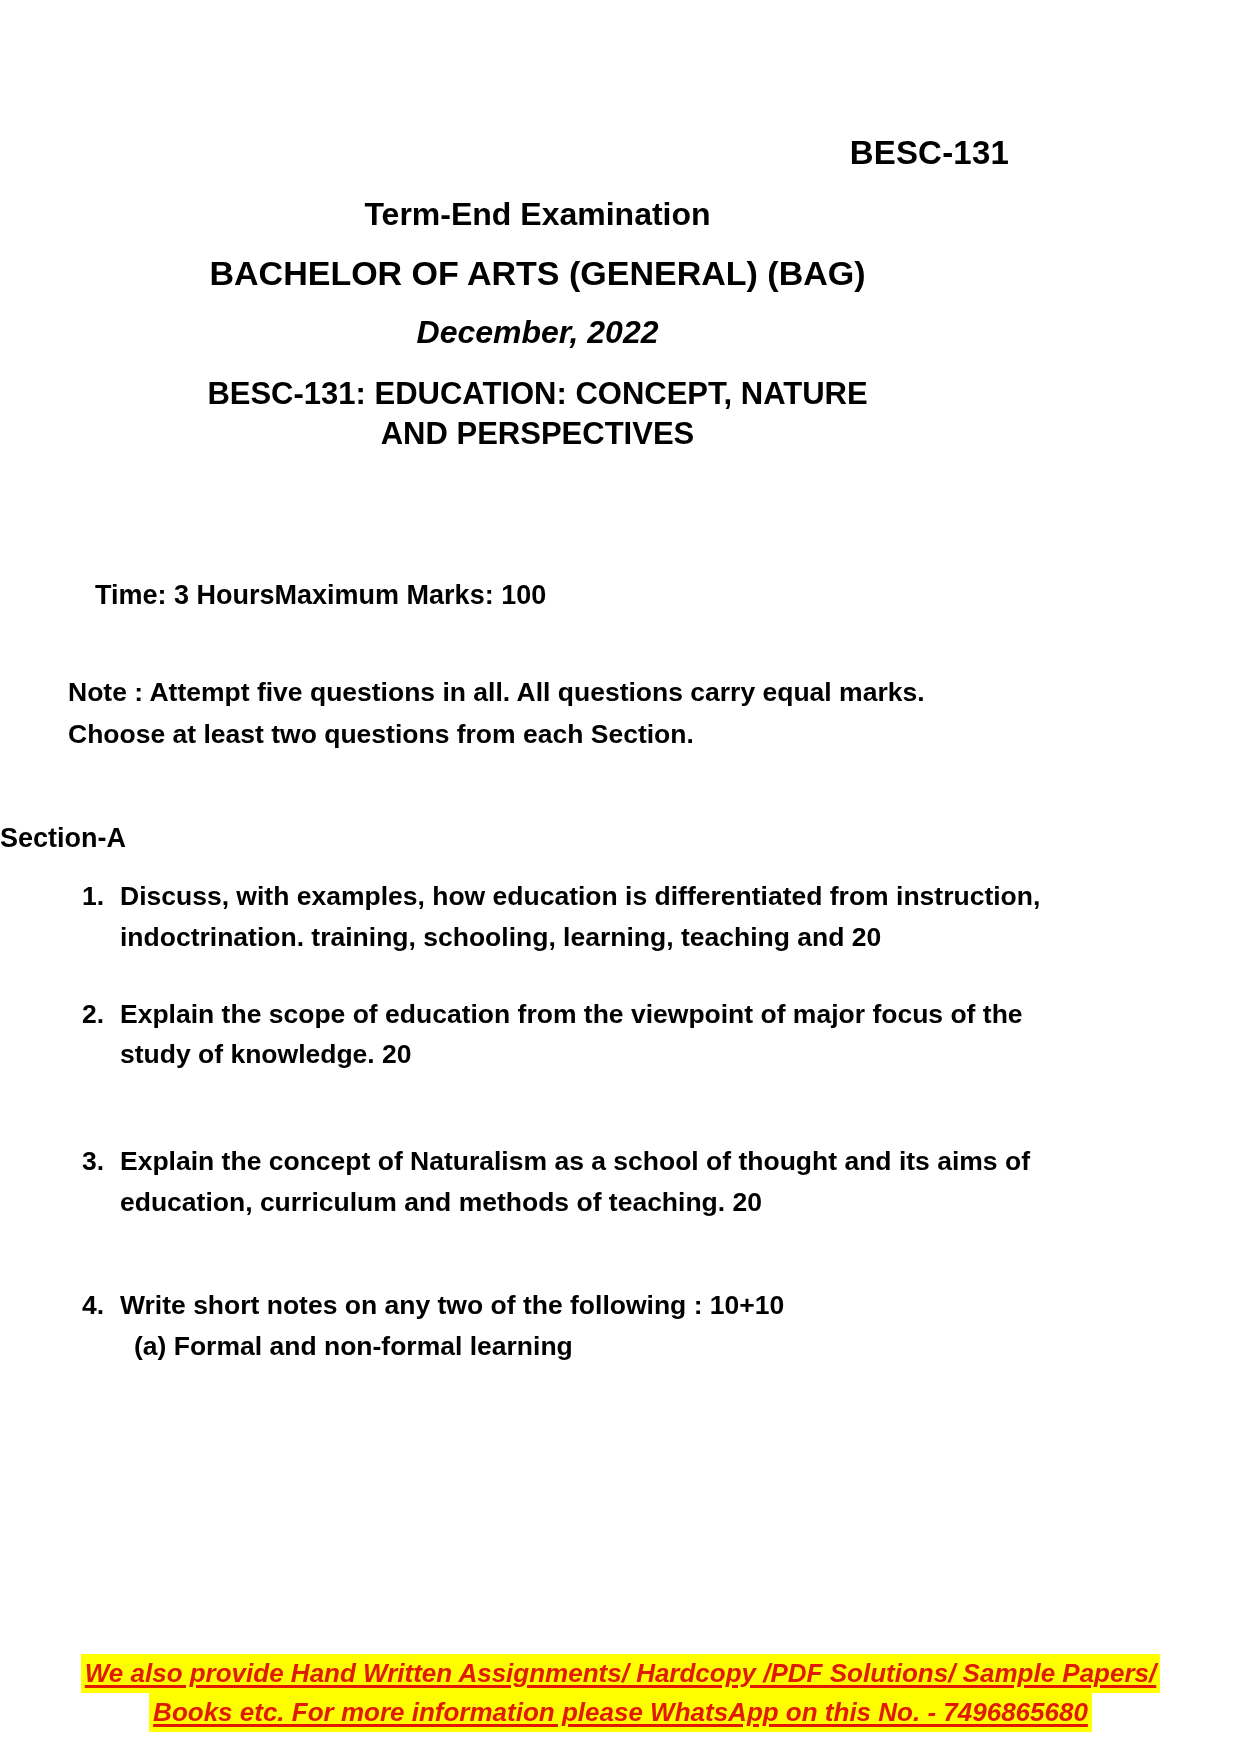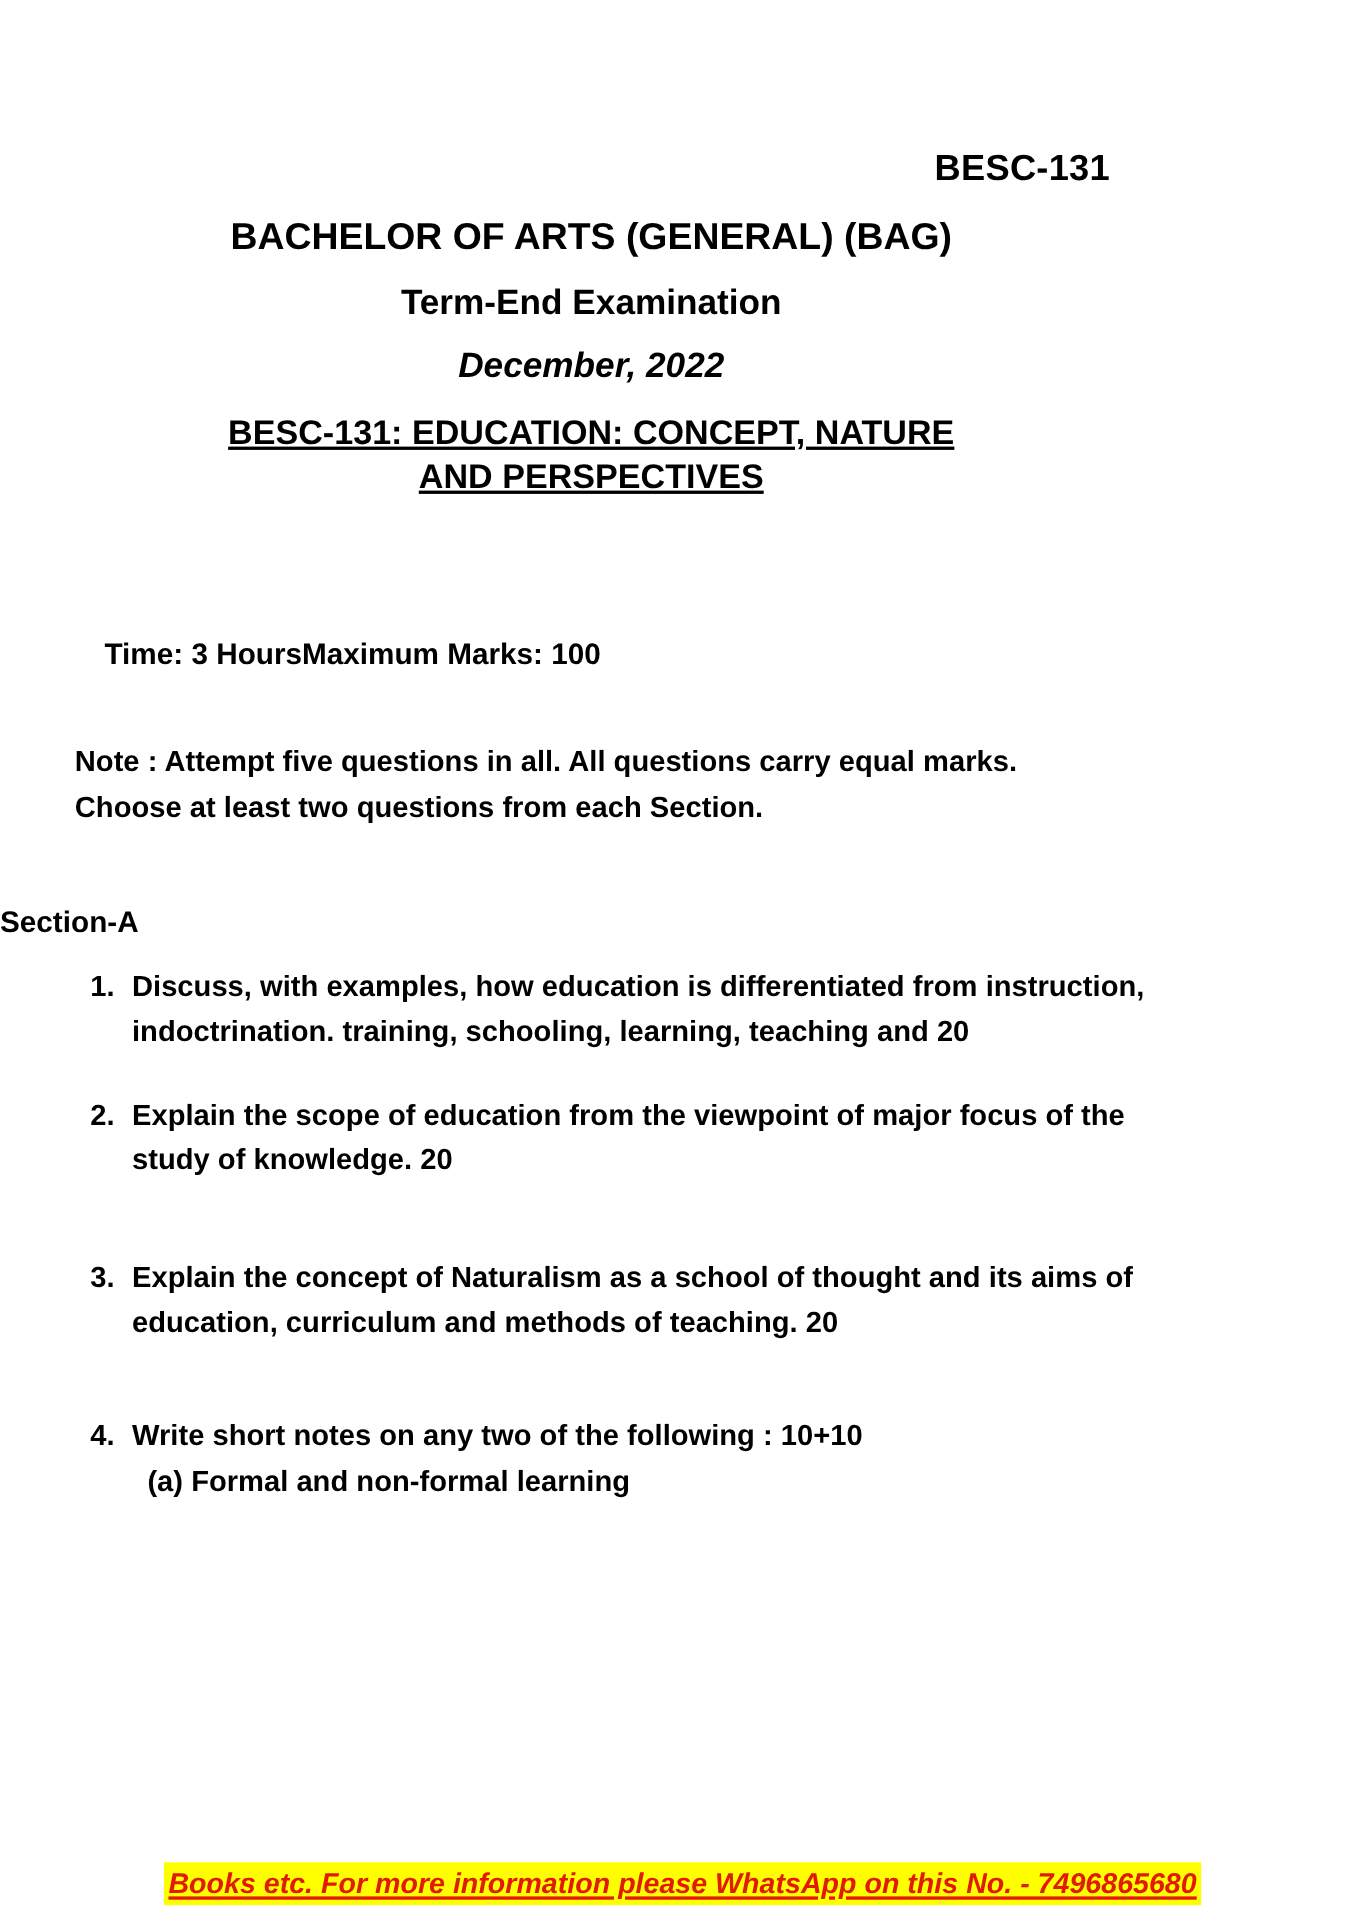--- a/index.html
+++ b/index.html
@@ -48,21 +48,21 @@
     text-align: center;
   }
   .title-line {
     font-weight: 700;
     line-height: 1.0;
     white-space: nowrap;
   }
   .t1 { font-size: 34px; margin-bottom: 26px; }
   .t2 { font-size: 32px; margin-bottom: 26px; }
   .t3 { font-size: 32px; margin-bottom: 26px; font-style: italic; }
-  .t4 { font-size: 31px; line-height: 1.28; white-space: normal; padding: 0 180px; text-decoration: underline; }
+  .t4 { font-size: 31px; line-height: 1.28; white-space: normal; padding: 0 180px; }
 
   
   .meta-row {
     position: absolute;
     top: 580px;
     left: 95px;
     width: 1058px;
     display: flex;
     justify-content: flex-start;
     align-items: baseline;
@@ -149,22 +149,22 @@
   }
 </style>
 </head>
 <body>
 
 <div class="page">
 
   <div class="course-code doc-text">BESC-131</div>
 
   <div class="title-block">
+    <div class="title-line t2 doc-text">Term-End Examination</div>
     <div class="title-line t1 doc-text">BACHELOR OF ARTS (GENERAL) (BAG)</div>
-    <div class="title-line t2 doc-text">Term-End Examination</div>
     <div class="title-line t3 doc-text">December, 2022</div>
     <div class="title-line t4 doc-text">BESC-131: EDUCATION: CONCEPT, NATURE AND PERSPECTIVES</div>
   </div>
 
   <div class="meta-row">
     <div class="doc-text">Time: 3 Hours</div>
     <div class="meta-right doc-text">Maximum Marks: 100</div>
   </div>
 
   <div class="note doc-text">Note : Attempt five questions in all. All questions carry equal marks. Choose at least two questions from each Section.</div>
@@ -196,17 +196,17 @@
 
     <div class="q-item">
       <span class="q-num doc-text">4.</span>
       <span class="q-body doc-text">Write short notes on any two of the following : 10+10</span>
     </div>
     <div class="sub-item doc-text">(a) Formal and non-formal learning</div>
 
   </div>
 
   <div class="promo">
-    <br>
+    <div class="promo-line">We also provide Hand Written Assignments/ Hardcopy /PDF Solutions/ Sample Papers/</div><br>
     <div class="promo-line">Books etc. For more information please WhatsApp on this No. - 7496865680</div>
   </div>
 
 </div>
 
 </body></html>

